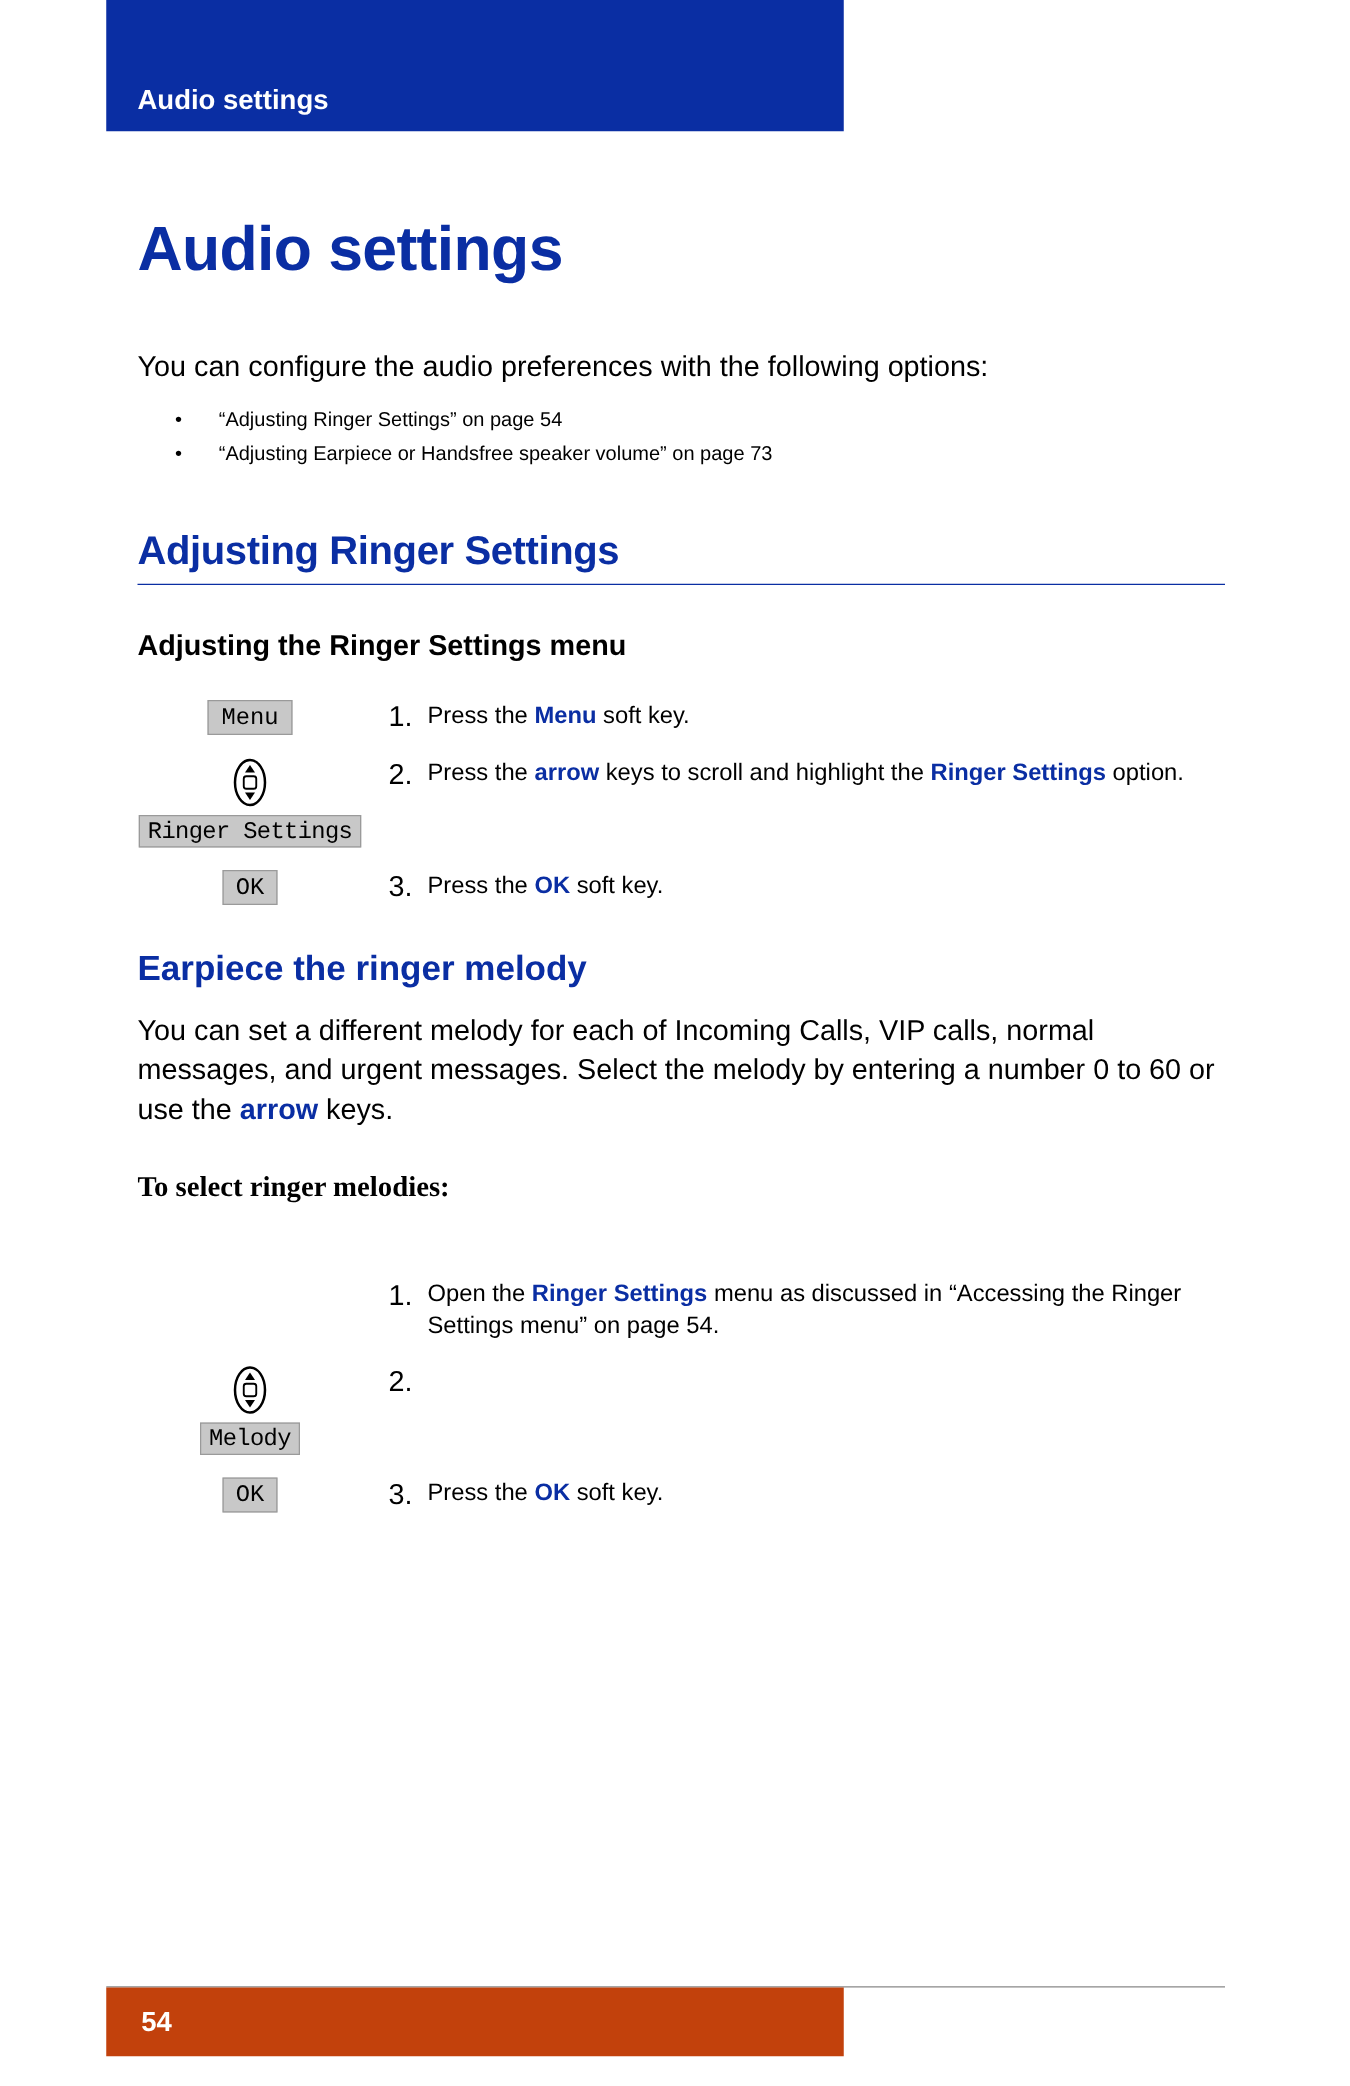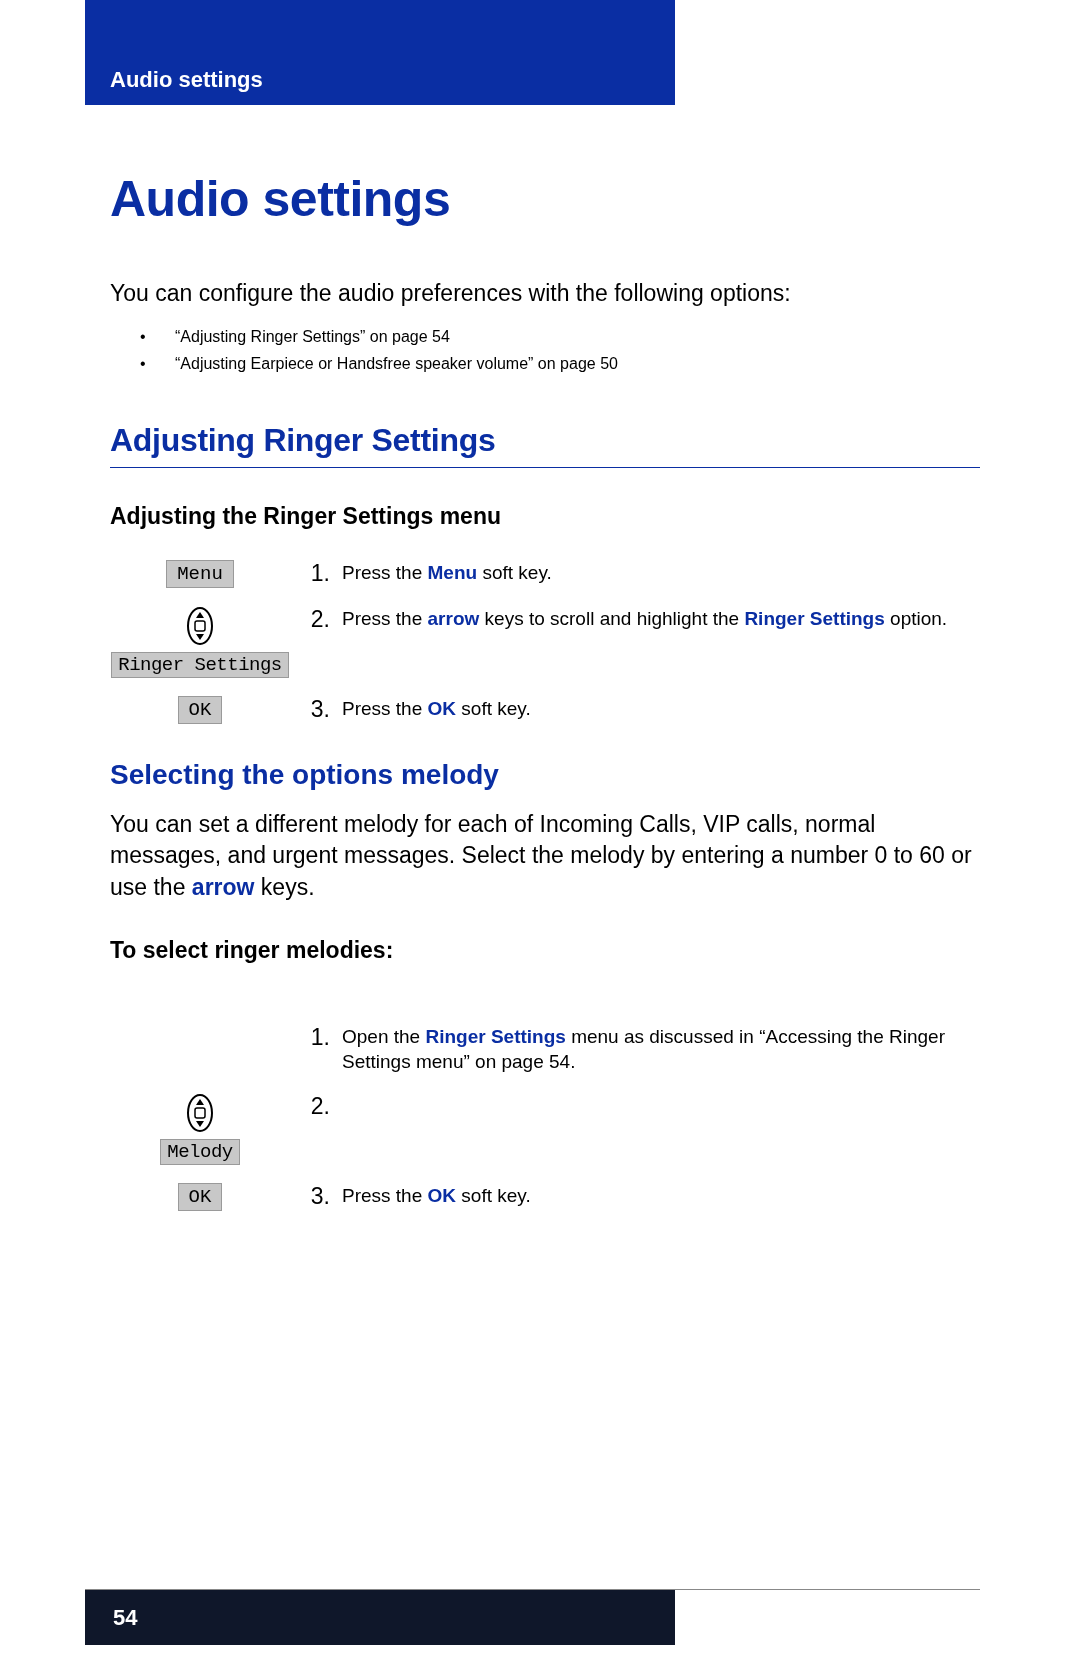--- a/index.html
+++ b/index.html
@@ -143,21 +143,21 @@
     flex: 1;
     font-size: 19px;
     line-height: 1.35;
   }
   .footer-bar {
     position: absolute;
     bottom: 0;
     left: 85px;
     width: 590px;
     height: 55px;
-    background: #0f172a;
+    background: #c2410c;
     display: flex;
     align-items: center;
     padding-left: 28px;
     box-sizing: border-box;
   }
   .footer-bar span {
     color: #fff;
     font-weight: bold;
     font-size: 22px;
   }
@@ -179,21 +179,21 @@
   </div>
 
   <div class="content">
 
     <h1 class="title">Audio settings</h1>
 
     <p class="body">You can configure the audio preferences with the following options:</p>
 
     <ul class="bullets">
       <li>“Adjusting Ringer Settings” on page 54</li>
-      <li>“Adjusting Earpiece or Handsfree speaker volume” on page 50</li>
+      <li>“Adjusting Earpiece or Handsfree speaker volume” on page 73</li>
     </ul>
 
     <h2 class="section">Adjusting Ringer Settings</h2>
     <hr class="section-rule">
 
     <h3 class="sub-bold">Adjusting the Ringer Settings menu</h3>
 
     <div class="step-row">
       <div class="step-icon-col">
         <span class="lcd-btn">Menu</span>
@@ -225,27 +225,27 @@
     <div class="step-row">
       <div class="step-icon-col">
         <span class="lcd-btn">OK</span>
       </div>
       <div class="step-num">3.</div>
       <div class="step-text">
         <span>Press the </span><span class="blue-text">OK</span><span> soft key.</span>
       </div>
     </div>
 
-    <h3 class="sub-blue">Selecting the options melody</h3>
+    <h3 class="sub-blue">Earpiece the ringer melody</h3>
 
     <p class="body">
       <span>You can set a different melody for each of Incoming Calls, VIP calls, normal messages, and urgent messages. Select the melody by entering a number 0 to 60 or use the </span><span class="blue-text">arrow</span><span> keys.</span>
     </p>
 
-    <h3 class="sub-bold" style="margin-top:34px;">To select ringer melodies:</h3>
+    <h3 class="sub-bold" style="margin-top:34px;font-family:Liberation Serif, serif;">To select ringer melodies:</h3>
 
     <div style="height:30px;"></div>
 
     <div class="step-row">
       <div class="step-icon-col"></div>
       <div class="step-num">1.</div>
       <div class="step-text">
         <span>Open the </span><span class="blue-text">Ringer Settings</span><span> menu as discussed in “Accessing the Ringer Settings menu” on page 54.</span>
       </div>
     </div>

